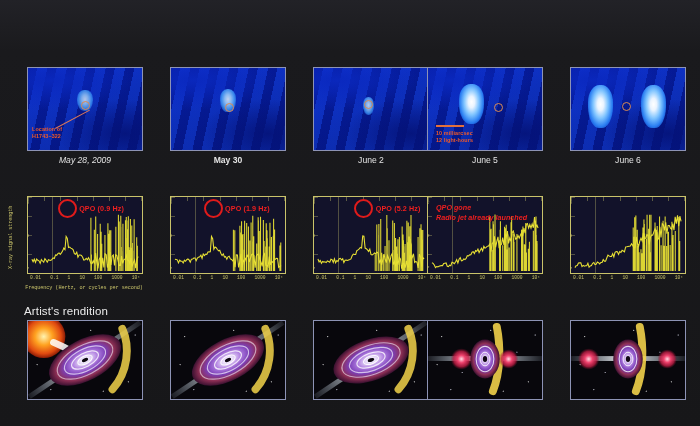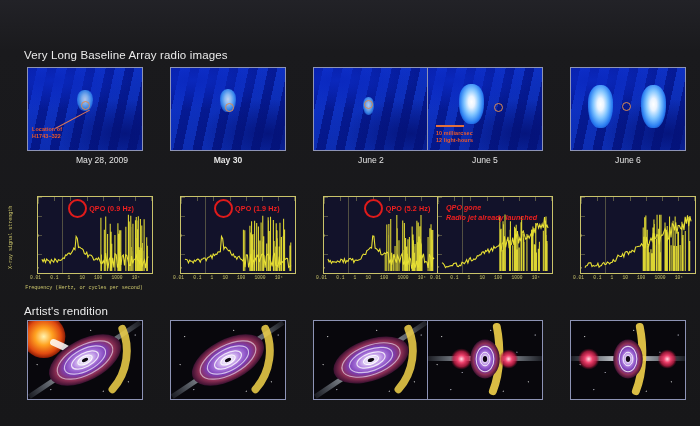--- a/index.html
+++ b/index.html
@@ -75,21 +75,21 @@
   .caption{
     position:absolute;width:116px;text-align:center;top:88px;
     font-size:8.6px;color:#e4e4e4;
   }
 
   
   #row-spec{top:196px;height:100px;}
   .spec{
     width:116px;height:78px;
     background:#12122a;
-    border:1px solid #c9c36a;box-sizing:border-box;margin-left:10px;
+    border:1px solid #c9c36a;box-sizing:border-box;
   }
   .spec .grid{
     position:absolute;inset:0;
     background-image:
       linear-gradient(to right, rgba(200,195,110,.35) 1px, transparent 1px);
     background-size:48% 100%;
     background-position:41% 0;
     background-repeat:no-repeat;
   }
   .spec .ticks{
@@ -161,35 +161,34 @@
     opacity:.85;
   }
   .art svg{position:absolute;inset:0;width:100%;height:100%;}
 </style>
 </head>
 <body>
 
 <div class="page">
 
 
-  <div class="sec-label" id="sec1">Very Long Baseline Array radio images</div>
   <div class="sec-label" id="sec3">Artist's rendition</div>
 
   <div class="row" id="row-vlba">
       <div class="panel bordered vlba" style="left: 27px; top: 0px;">
         <div class="bg"></div>
         <div class="blob small" style="left: 43%; top: 27%; width: 14%; height: 26%; opacity: 0.7975;"></div>
         <div class="marker" style="left: calc(50% - 4.5px); top: calc(46% - 4.5px);"></div>
         <div class="anno-red" style="left: 4px; top: 58px;">
           <div>Location of</div>
           <div>H1743−322</div>
         </div>
         <div class="leader" style="left: 27px; top: 60px; width: 39px; transform: rotate(-28deg);"></div>
       </div>
-      <div class="caption" style="left: 44px;">May 28, 2009</div>
+      <div class="caption" style="left: 27px; font-style: italic;">May 28, 2009</div>
       <div class="panel bordered vlba" style="left: 170px; top: 0px;">
         <div class="bg"></div>
         <div class="blob small" style="left: 43%; top: 26%; width: 14%; height: 28%; opacity: 0.865;"></div>
         <div class="marker" style="left: calc(51% - 4.5px); top: calc(48% - 4.5px);"></div>
       </div>
       <div class="caption" style="left: 170px; font-weight: bold;">May 30</div>
       <div class="panel bordered vlba" style="left: 313px; top: 0px;">
         <div class="bg"></div>
         <div class="blob small" style="left: 43%; top: 35%; width: 10%; height: 22%; opacity: 0.82;"></div>
         <div class="marker" style="left: calc(48% - 4.5px); top: calc(44% - 4.5px);"></div>

